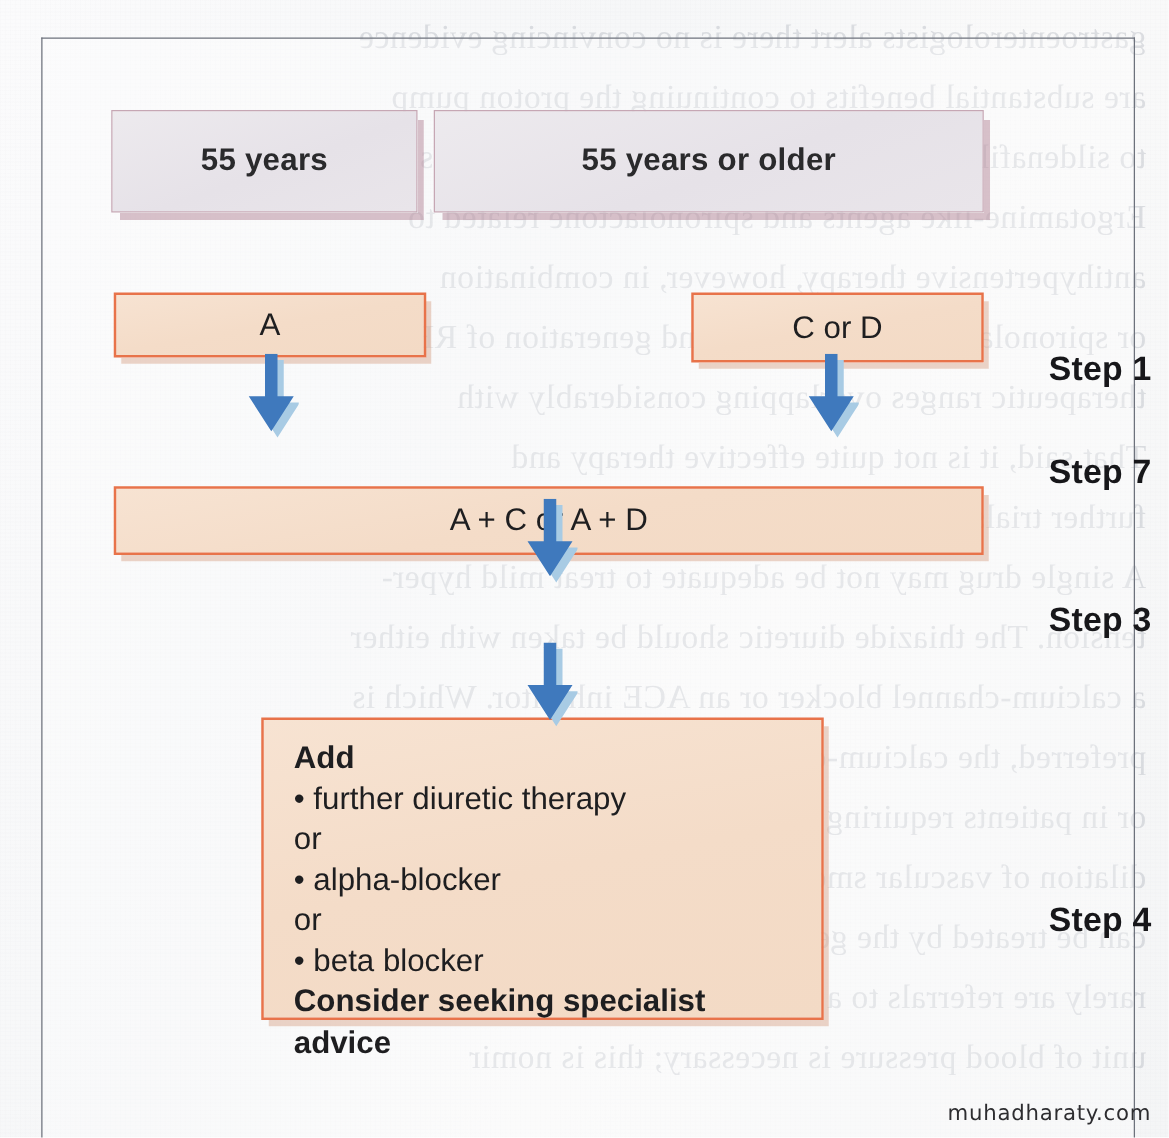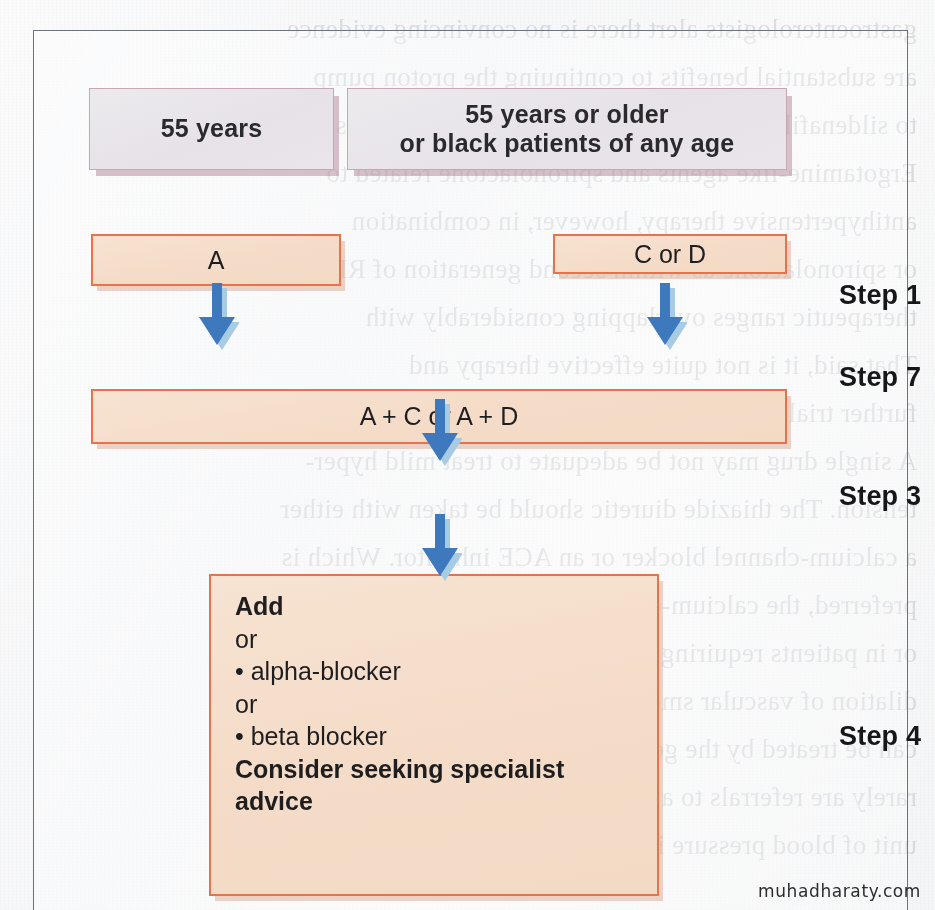--- a/index.html
+++ b/index.html
@@ -94,25 +94,25 @@
     border: 2px solid #e8734a;
     box-shadow: 5px 6px 0 -1px rgba(210,150,120,.40);
     display: flex;
     align-items: center;
     color: #1e1e20;
     font-size: 25px;
   }
   .step-box.center { justify-content: center; }
 
   #box-a      { left: 57px;  top: 203px; width: 250px; height: 52px; }
-  #box-cord   { left: 519px; top: 203px; width: 234px; height: 40px; }
+  #box-cord   { left: 519px; top: 203px; width: 234px; height: 56px; }
   #box-step2  { left: 57px;  top: 318px; width: 696px; height: 55px; margin-top: 40px; }
   #box-step3  { left: 57px;  top: 433px; width: 696px; height: 55px; }
   #box-step4  {
-    left: 175px; top: 543px; width: 450px; height: 322px;
+    left: 175px; top: 543px; width: 450px; height: 242px;
     align-items: flex-start;
     padding: 14px 0 0 24px;
   }
 
   
   #step4-text {
     font-size: 25px;
     line-height: 1.30;
     color: #1e1e20;
   }
@@ -189,40 +189,40 @@
 
     <div class="hdr-box" id="hdr-young">
       <div>
         <div>55 years</div>
       </div>
     </div>
 
     <div class="hdr-box" id="hdr-older">
       <div>
         <div>55 years or older</div>
-        <div>or black patients of any age</div>
       </div>
     </div>
 
     <div class="step-box center" id="box-a">
       <span>A</span>
     </div>
 
     <div class="step-box center" id="box-cord">
       <span>C or D</span>
     </div>
 
     <div class="step-box center" id="box-step2">
       <span>A + C or A + D</span>
     </div>
 
 
     <div class="step-box" id="box-step4">
       <div id="step4-text">
         <span class="b bullet">Add</span>
+        <span class="bullet">• further diuretic therapy</span>
         <span class="or">or</span>
         <span class="bullet">• alpha-blocker</span>
         <span class="or">or</span>
         <span class="bullet">• beta blocker</span>
         <span class="b bullet">Consider seeking specialist</span>
         <span class="b bullet">advice</span>
       </div>
     </div>
 
     <div class="arrow" id="arr-a">

